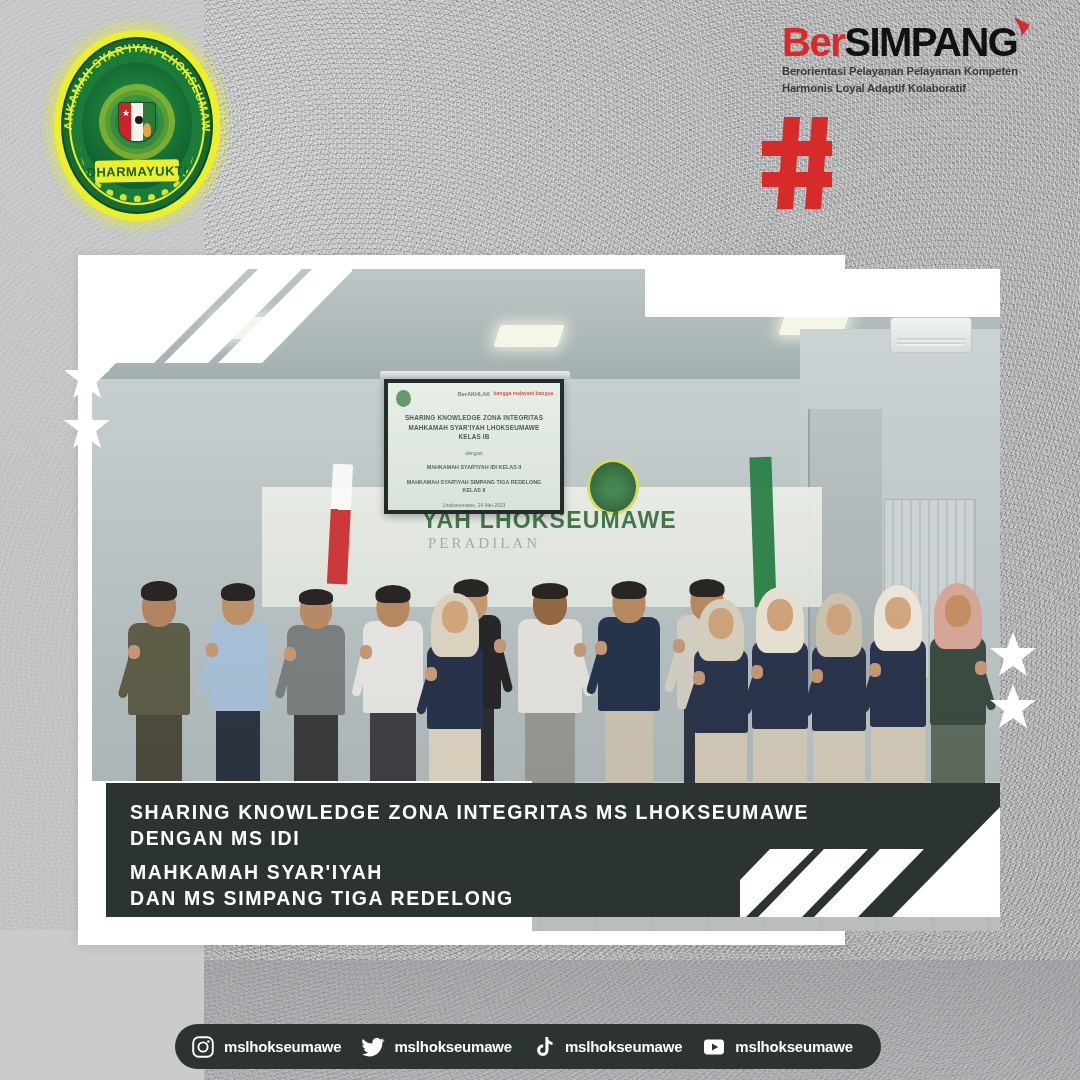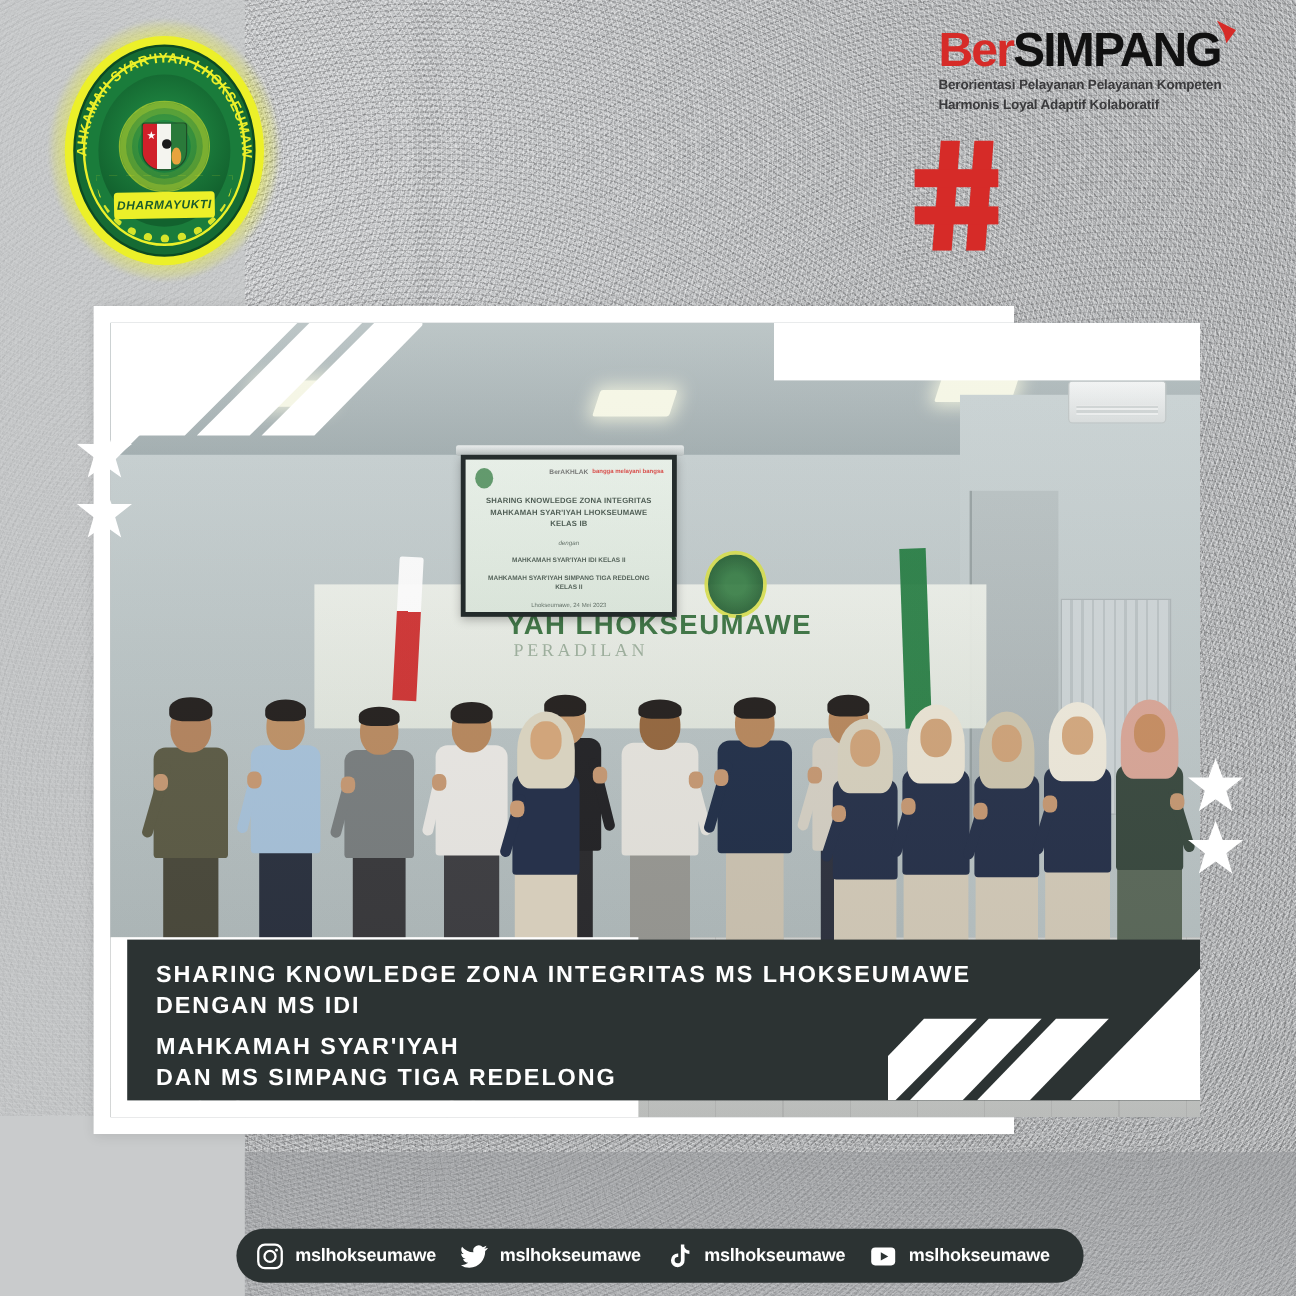--- a/index.html
+++ b/index.html
@@ -119,23 +119,22 @@
     background:#e8a33d; border-radius:50% 50% 40% 40%;
   }
   .cl-banner {
     position:absolute; left:53px; top:142px; width:84px; height:22px;
     background:#ecf029;
     border-radius:3px;
     transform:rotate(-1deg);
     display:flex; align-items:center; justify-content:center;
   }
   .cl-banner span {
-    font-size:10px; font-weight:bold; letter-spacing:.5px; color:#1a5c2c;
+    font-size:13px; font-weight:bold; letter-spacing:.5px; color:#1a5c2c;
     font-family:"Liberation Sans", sans-serif;
-    font-style:italic;
   }
   .cl-arc-text {
     position:absolute; left:0; top:0; width:190px; height:215px;
     pointer-events:none;
   }
   .cl-arc-text text {
     fill:#ecf029;
     font-size:11.5px;
     font-weight:bold;
     letter-spacing:.6px;
@@ -438,21 +437,21 @@
   .cap-b { font-size:19.5px; letter-spacing:1.6px; line-height:1.34; margin-top:8px; }
   .caption-corner {
     position:absolute; right:0; bottom:0; width:260px; height:110px;
   }
 
   
   .star { position:absolute; z-index:9; }
 
   
   .social-bar {
-    position:absolute; left:197px; top:1024px;
+    position:absolute; left:175px; top:1024px;
     width:706px; height:45px;
     background:#2c3333;
     border-radius:23px;
     display:flex; align-items:center;
     padding:0 16px;
     z-index:10;
   }
   .social-item {
     display:flex; align-items:center; gap:9px;
     margin-right:20px;

